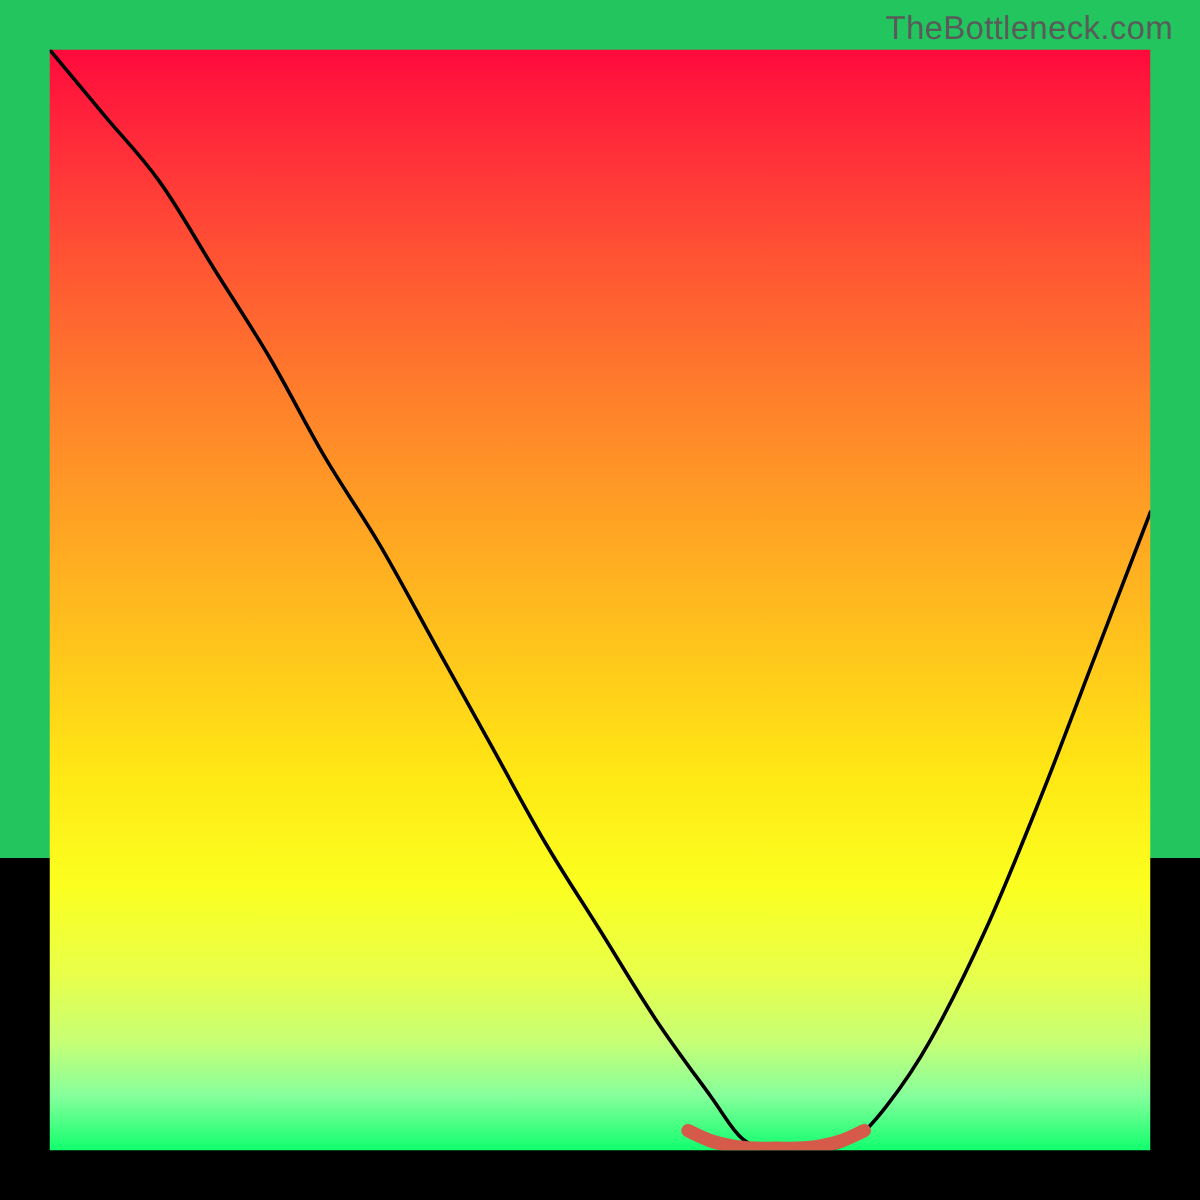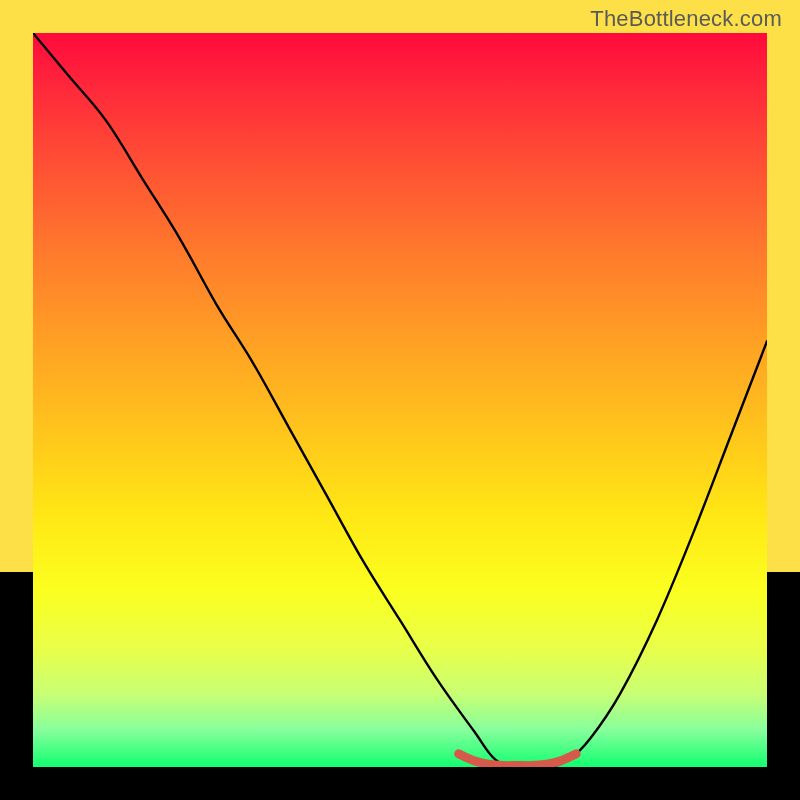--- a/index.html
+++ b/index.html
@@ -8,21 +8,21 @@
     width: 800px;
     height: 800px;
     overflow: hidden;
     background: #000;
     font-family: Arial, Helvetica, sans-serif;
   }
   .frame {
     position: relative;
     width: 800px;
     height: 572px;
-    background: #fde047;
+    background: #22c55e;
   }
   .plot-area {
     position: absolute;
     left: 33px;
     top: 33px;
     width: 734px;
     height: 734px;
     overflow: hidden;
   }
   .gradient-bg {

